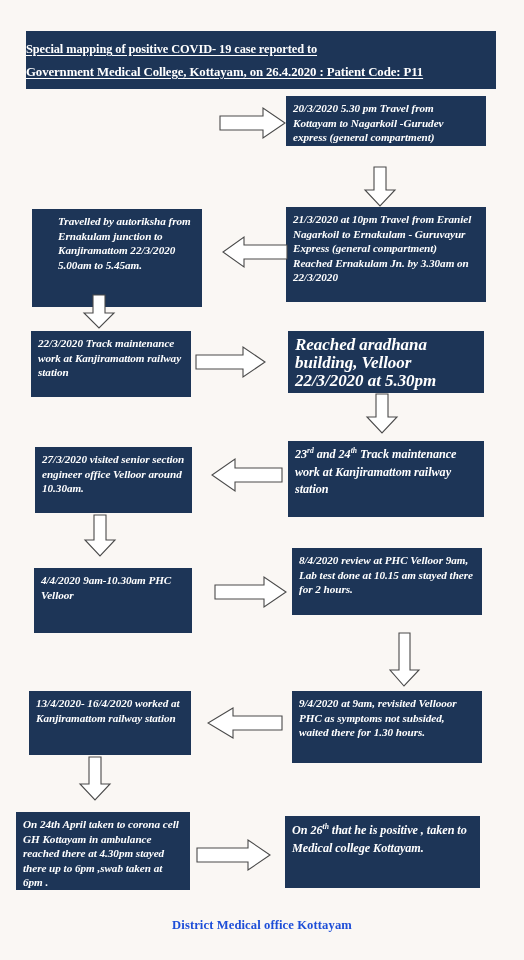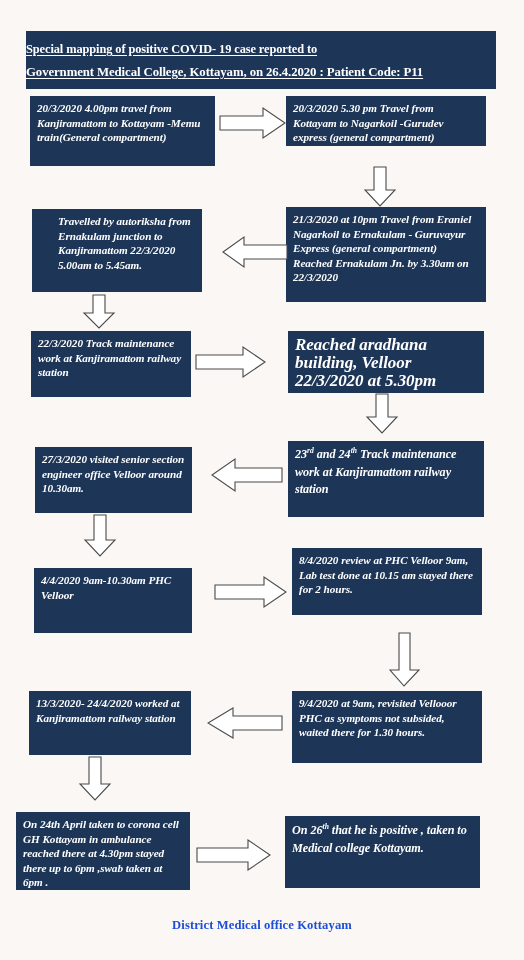--- a/index.html
+++ b/index.html
@@ -91,21 +91,20 @@
 </head>
 <body>
 
 <div id="canvas">
 
   <div class="title-box">
     <div class="title-line">Special mapping of positive COVID- 19 case reported to</div>
     <div class="title-line second">Government Medical College, Kottayam, on 26.4.2020 : Patient Code: P11</div>
   </div>
 
-  <div class="node" style="left:30px; top:96px; width:185px; height:70px;">20/3/2020  4.00pm   travel from Kanjiramattom to Kottayam   -Memu train(General compartment)</div>
 
   <div class="arrow" style="left:219px; top:106px;">
     <svg width="68" height="34" viewBox="0 0 68 34">
       <polygon points="1,10 44,10 44,2 66,17 44,32 44,24 1,24" fill="#ffffff" stroke="#4a4a4a" stroke-width="1.1"></polygon>
     </svg>
   </div>
 
   <div class="node" style="left:286px; top:96px; width:200px; height:50px;">20/3/2020 5.30 pm  Travel from Kottayam to Nagarkoil -Gurudev express (general compartment)</div>
 
   <div class="arrow" style="left:362px; top:166px;">
@@ -115,21 +114,21 @@
   </div>
 
   <div class="node" style="left:286px; top:207px; width:200px; height:95px;">21/3/2020   at 10pm Travel from Eraniel Nagarkoil to Ernakulam - Guruvayur Express (general compartment) Reached Ernakulam Jn. by 3.30am on 22/3/2020</div>
 
   <div class="arrow" style="left:222px; top:235px;">
     <svg width="66" height="34" viewBox="0 0 66 34">
       <polygon points="65,10 22,10 22,2 1,17 22,32 22,24 65,24" fill="#ffffff" stroke="#4a4a4a" stroke-width="1.1"></polygon>
     </svg>
   </div>
 
-  <div class="node" style="left:32px; top:209px; width:170px; height:83px;padding-left:26px;">Travelled by autoriksha from Ernakulam junction to Kanjiramattom 22/3/2020  5.00am  to 5.45am.</div>
+  <div class="node" style="left:32px; top:209px; width:170px; height:98px;padding-left:26px;">Travelled by autoriksha from Ernakulam junction to Kanjiramattom 22/3/2020  5.00am  to 5.45am.</div>
 
   <div class="arrow" style="left:81px; top:294px;">
     <svg width="36" height="36" viewBox="0 0 36 36">
       <polygon points="12,1 24,1 24,19 33,19 18,34 3,19 12,19" fill="#ffffff" stroke="#4a4a4a" stroke-width="1.1"></polygon>
     </svg>
   </div>
 
   <div class="node" style="left:31px; top:331px; width:160px; height:66px;">22/3/2020 Track maintenance work at Kanjiramattom railway station</div>
 
   <div class="arrow" style="left:195px; top:345px;">
@@ -181,21 +180,21 @@
   </div>
 
   <div class="node" style="left:292px; top:691px; width:190px; height:72px;">9/4/2020 at 9am, revisited Vellooor PHC as symptoms not subsided, waited there for 1.30 hours.</div>
 
   <div class="arrow" style="left:207px; top:706px;">
     <svg width="76" height="34" viewBox="0 0 76 34">
       <polygon points="75,10 26,10 26,2 1,17 26,32 26,24 75,24" fill="#ffffff" stroke="#4a4a4a" stroke-width="1.1"></polygon>
     </svg>
   </div>
 
-  <div class="node" style="left:29px; top:691px; width:162px; height:64px;"> 13/3/2020- 24/4/2020 worked at Kanjiramattom railway station</div>
+  <div class="node" style="left:29px; top:691px; width:162px; height:64px;"> 13/4/2020- 16/4/2020 worked at Kanjiramattom railway station</div>
 
   <div class="arrow" style="left:77px; top:756px;">
     <svg width="36" height="46" viewBox="0 0 36 46">
       <polygon points="12,1 24,1 24,28 33,28 18,44 3,28 12,28" fill="#ffffff" stroke="#4a4a4a" stroke-width="1.1"></polygon>
     </svg>
   </div>
 
   <div class="node" style="left:16px; top:812px; width:174px; height:78px;">On 24th April taken to corona cell GH Kottayam in ambulance reached there at 4.30pm stayed there up to 6pm ,swab taken at 6pm .</div>
 
   <div class="arrow" style="left:196px; top:839px;">

